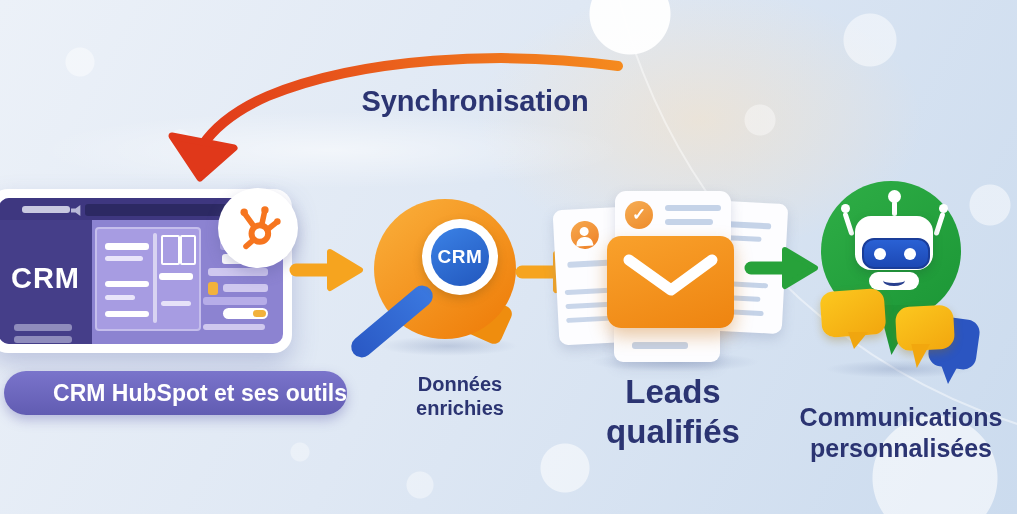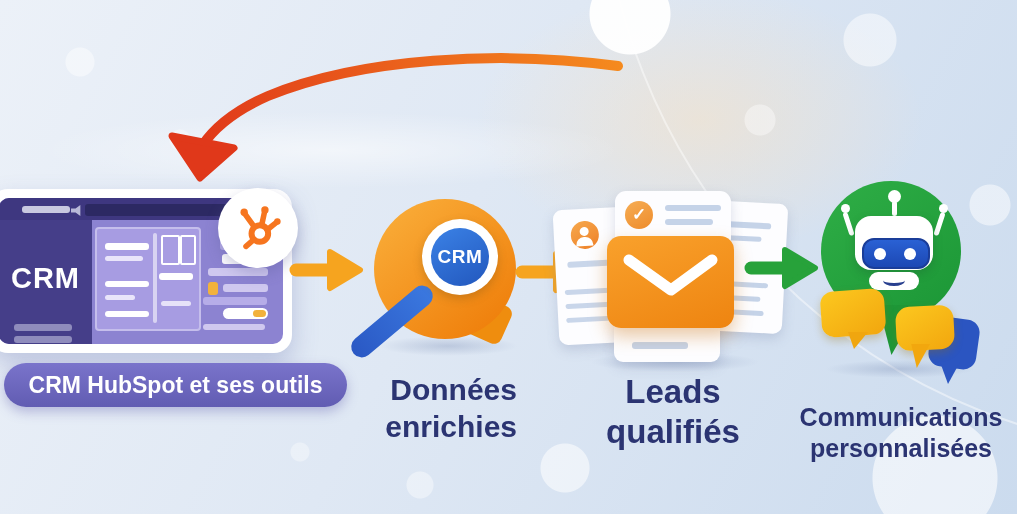--- a/index.html
+++ b/index.html
@@ -22,24 +22,24 @@
       radial-gradient(ellipse 320px 190px at 700px 120px, rgba(248,226,196,.55), rgba(248,226,196,0) 70%),
       linear-gradient(118deg,#ecf1f8 0%,#dfe8f4 45%,#cbdbee 100%);
   }
   .abs{position:absolute;}
   .arc{position:absolute;width:1200px;height:1200px;left:600px;top:-750px;border-radius:50%;
        border:2px solid rgba(255,255,255,.45);}
   .shadow{position:absolute;border-radius:50%;
        background:radial-gradient(ellipse,rgba(100,120,165,.28),rgba(100,120,165,0) 70%);}
   .navy-label{position:absolute;color:#2b3472;font-weight:bold;text-align:center;line-height:1.22;}
   .pill-label{
-    position:absolute;left:4px;top:363px;width:343px;height:44px;border-radius:23px;
+    position:absolute;left:4px;top:371px;width:343px;height:44px;border-radius:23px;
     background:linear-gradient(180deg,#7a74cb,#615cb2);
     box-shadow:0 5px 12px rgba(90,85,170,.35);
-    color:#ffffff;font-weight:bold;font-size:23px;text-align:center;line-height:44px;
+    color:#ffffff;font-weight:bold;font-size:23px;text-align:right;line-height:44px;
   }
   
   .win-frame{position:absolute;left:-10px;top:189px;width:302px;height:164px;background:#ffffff;
     border-radius:18px;box-shadow:0 12px 26px rgba(80,90,160,.28);}
   .win-inner{position:absolute;left:9px;top:9px;width:284px;height:146px;border-radius:10px;
     overflow:hidden;background:#8C83D1;}
   .win-topbar{position:absolute;left:0;top:0;width:284px;height:22px;background:#3E3780;}
   .win-sidebar{position:absolute;left:0;top:22px;width:93px;height:124px;background:#453E89;}
   .bar{position:absolute;border-radius:3px;}
   .crm-text{position:absolute;left:0;top:42px;width:93px;text-align:center;color:#ffffff;
@@ -103,20 +103,21 @@
     <defs>
       <linearGradient id="redgrad" gradientUnits="userSpaceOnUse" x1="470" y1="10" x2="50" y2="110">
         <stop offset="0" stop-color="#f58a1e"></stop>
           <stop offset="1" stop-color="#e0381a"></stop>
       </linearGradient>
     </defs>
     <path d="M468 16 C350 0 210 8 118 46 C86 60 64 78 52 96" fill="none" stroke="url(#redgrad)" stroke-width="10" stroke-linecap="round"></path>
     <path d="M22 86 L50 128 L84 98 Z" fill="#e0381a" stroke="#e0381a" stroke-width="7" stroke-linejoin="round"></path>
   </svg>
 
+  <div class="navy-label" style="left:335px;top:84px;width:280px;font-size:29px;">Synchronisation</div>
 
   <div class="edge-dot"></div>
 
   <div>
     <div class="win-frame">
       <div class="win-inner">
         <div class="win-topbar">
           <div class="bar" style="left:23px;top:8px;width:48px;height:7px;background:#c8c8e0;"></div>
           <div class="speaker"></div>
           <div class="bar" style="left:86px;top:6px;width:190px;height:12px;background:#2c2963;"></div>
@@ -175,21 +176,21 @@
   </svg>
 
   <div>
     <div class="shadow" style="left:378px;top:336px;width:140px;height:20px;"></div>
     <div class="bubble-tail"></div>
     <div class="bubble"></div>
     <div class="lens-handle"></div>
     <div class="lens-ring">
       <div class="lens">CRM</div>
     </div>
-    <div class="navy-label" style="left:367px;top:372px;width:150px;font-size:30px;text-align:right;">Données enrichies</div>
+    <div class="navy-label" style="left:385px;top:372px;width:150px;font-size:20px;">Données enrichies</div>
   </div>
 
   <svg class="abs" style="left:514px;top:246px;" width="80" height="52" viewBox="0 0 80 52">
     <path d="M8 26 H40" stroke="#f6a41f" stroke-width="13" stroke-linecap="round" fill="none"></path>
     <path d="M42 8 L72 26 L42 44 Z" fill="#f6a41f" stroke="#f6a41f" stroke-width="6" stroke-linejoin="round"></path>
   </svg>
 
   <div>
     <div class="shadow" style="left:590px;top:352px;width:170px;height:20px;"></div>
     <div class="card" style="left:556px;top:208px;width:95px;height:135px;transform:rotate(-3deg);">

